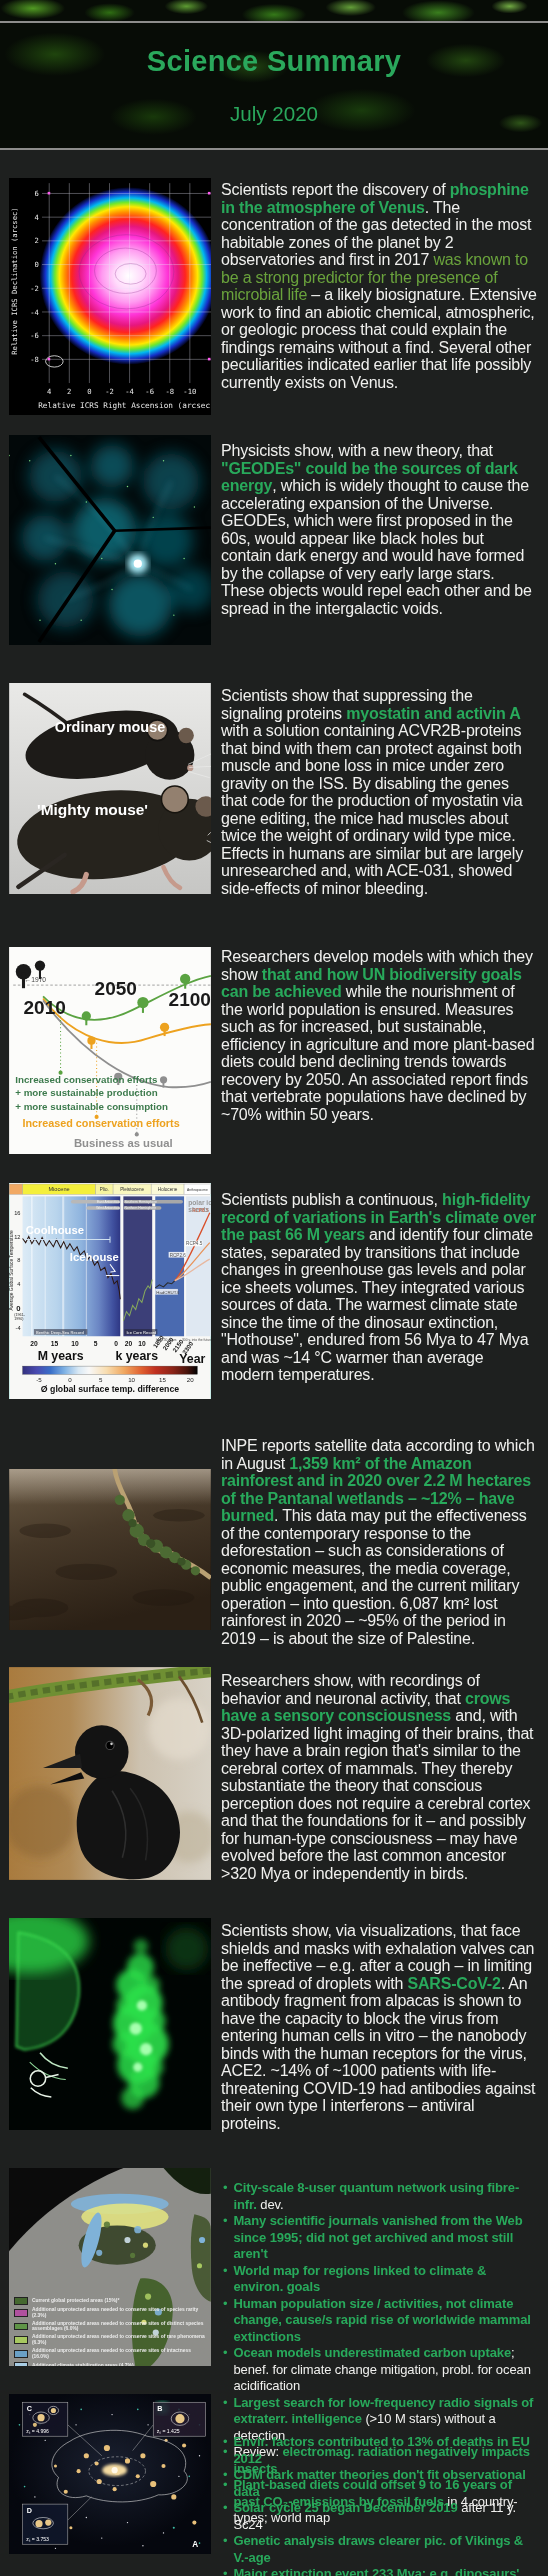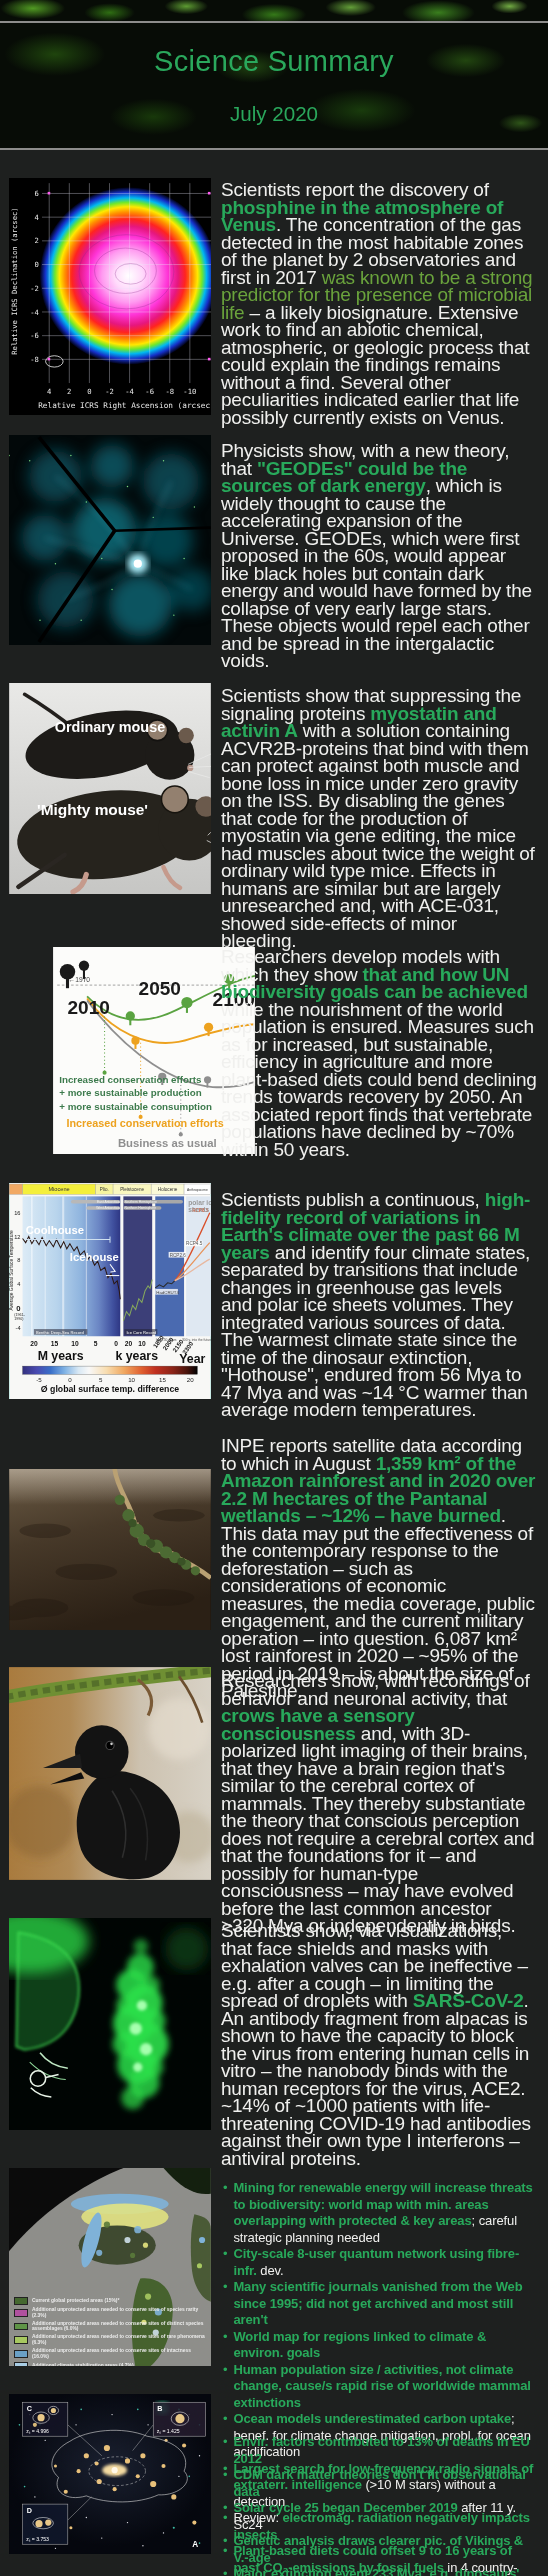--- a/index.html
+++ b/index.html
@@ -21,26 +21,26 @@
     background-image:
       radial-gradient(72px 31px at 10% 25%, rgba(70,160,25,.38), transparent 70%),
       radial-gradient(62px 26px at 28% 75%, rgba(60,150,20,.32), transparent 70%),
       radial-gradient(52px 23px at 46% 35%, rgba(90,190,40,.30), transparent 70%),
       radial-gradient(77px 31px at 66% 70%, rgba(60,150,25,.34), transparent 70%),
       radial-gradient(57px 24px at 85% 30%, rgba(85,180,35,.34), transparent 70%),
       radial-gradient(31px 13.4px at 95% 80%, rgba(120,220,60,.35), transparent 70%);
   }
   .hr{position:absolute;left:0;width:548px;height:2.1px;background:#8d8d8b;}
   .title{position:absolute;left:0;width:548px;text-align:center;color:#2aa85c;
-         font-weight:400;font-size:29px;letter-spacing:0.3px;}
+         font-weight:700;font-size:29px;letter-spacing:0.3px;}
   .subtitle{position:absolute;left:0;width:548px;text-align:center;color:#2aa85c;
          font-weight:400;font-size:20.6px;}
   
   .media{position:absolute;left:9.3px;width:202px;overflow:hidden;background:#000;}
-  .stext{position:absolute;left:221px;width:316px;font-size:19px;line-height:17.5px;
+  .stext{position:absolute;left:221px;width:316px;font-size:16px;line-height:17.5px;
          letter-spacing:-0.2px;color:#f0f0ee;}
   .s-w{color:#f0f0ee;}
   .s-g{color:#28a95b;font-weight:700;}
   .s-o{color:#6aa33c;}
   ul.blist{position:absolute;left:221px;width:317px;margin:0;padding:0;list-style:none;
          font-size:13px;line-height:16.5px;letter-spacing:-0.1px;}
   ul.blist li{position:relative;padding-left:12.4px;}
   ul.blist li::before{content:"\2022";position:absolute;left:2.1px;color:#28a95b;}
   
   .legendbox{position:absolute;left:5.2px;top:129px;width:194px;}
@@ -220,21 +220,21 @@
       </g>
       <path d="M300,358 q12,30 32,40" stroke="#c59a8c" stroke-width="9" fill="none" stroke-linecap="round"></path>
       <path d="M150,372 q-6,26 -26,34" stroke="#c59a8c" stroke-width="10" fill="none" stroke-linecap="round"></path>
       <path d="M18,396 Q62,366 108,334" stroke="#2a2622" stroke-width="9" fill="none" stroke-linecap="round"></path>
       <text x="196" y="96" text-anchor="middle" font-size="28" font-weight="700" fill="#ffffff">Ordinary mouse</text>
       <text x="162" y="256" text-anchor="middle" font-size="30" font-weight="700" fill="#ffffff">'Mighty mouse'</text>
     </svg>
   </div>
   <div class="stext" style="top:687px;"><span class="s-w">Scientists show that suppressing the signaling proteins </span><span class="s-g">myostatin and activin A</span><span class="s-w"> with a solution containing ACVR2B-proteins that bind with them can protect against both muscle and bone loss in mice under zero gravity on the ISS. By disabling the genes that code for the production of myostatin via gene editing, the mice had muscles about twice the weight of ordinary wild type mice. Effects in humans are similar but are largely unresearched and, with ACE-031, showed side-effects of minor bleeding.</span></div>
 
-  <div class="media" style="top:947px;height:207px;margin-left:44px;">
+  <div class="media" style="top:947px;height:207px;">
     <svg width="202" height="207" viewBox="0 0 392 402">
       <rect width="392" height="402" fill="#fcfcfa"></rect>
       <line x1="8" y1="74" x2="392" y2="74" stroke="#888" stroke-width="1.5" stroke-dasharray="5 4"></line>
       <text x="30" y="68" font-size="13" fill="#444">←1970</text>
       <g fill="#1a1a1a">
         <circle cx="28" cy="48" r="15"></circle>
           <rect x="25" y="50" width="6" height="30"></rect>
         <circle cx="60" cy="36" r="10"></circle>
           <rect x="58" y="38" width="4" height="24"></rect>
       </g>
@@ -601,21 +601,20 @@
           <span class="lsw" style="background: rgb(106, 160, 198);"></span>
           <span class="lt">Additional unprotected areas needed to conserve sites of intactness (16.0%)</span>
         </div>
         <div class="lrow">
           <span class="lsw" style="background: rgb(169, 205, 228);"></span>
           <span class="lt">Additional climate stabilization areas (4.7%)</span>
         </div>
       </div>
   </div>
   <ul class="blist" style="top:2180px;">
-      <li><span class="s-g">Mining for renewable energy will increase threats to biodiversity: world map with min. areas overlapping with protected &amp; key areas</span><span class="s-w">; careful strategic planning needed</span></li>
       <li><span class="s-g">City-scale 8-user quantum network using fibre-infr.</span><span class="s-w"> dev.</span></li>
       <li><span class="s-g">Many scientific journals vanished from the Web since 1995; did not get archived and most still aren't</span></li>
       <li><span class="s-g">World map for regions linked to climate &amp; environ. goals</span></li>
       <li><span class="s-g">Human population size / activities, not climate change, cause/s rapid rise of worldwide mammal extinctions</span></li>
       <li><span class="s-g">Ocean models underestimated carbon uptake</span><span class="s-w">; benef. for climate change mitigation, probl. for ocean acidification</span></li>
       <li><span class="s-g">Largest search for low-frequency radio signals of extraterr. intelligence</span><span class="s-w"> (&gt;10 M stars) without a detection</span></li>
       <li><span class="s-w">Review:</span><span class="s-g"> electromag. radiation negatively impacts insects</span></li>
       <li><span class="s-g">Plant-based diets could offset 9 to 16 years of past CO₂-emissions by fossil fuels</span><span class="s-w"> in 4 country-types; world map</span></li>
     </ul>
 

